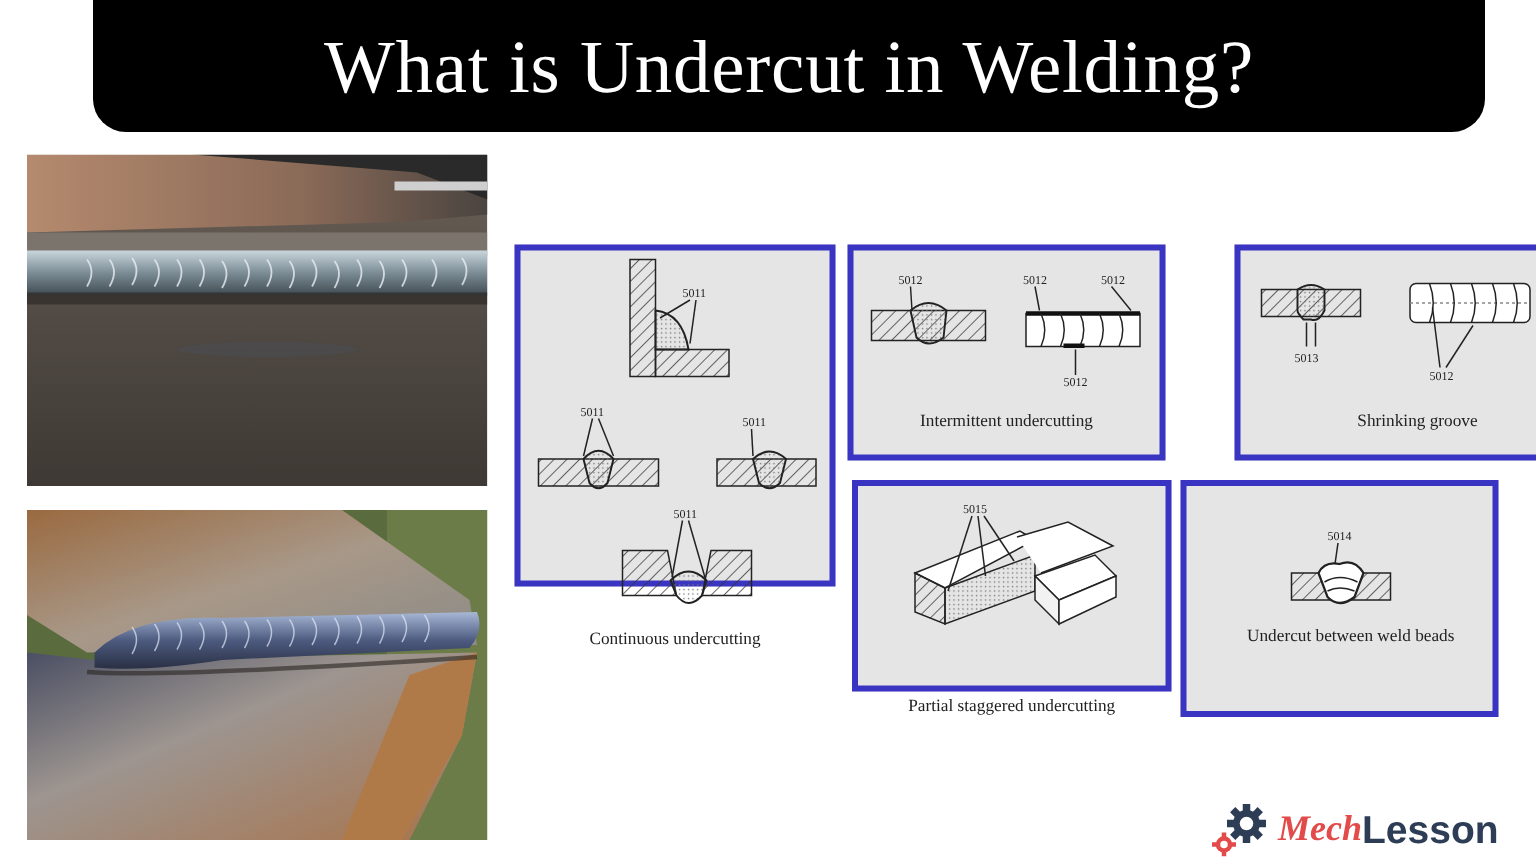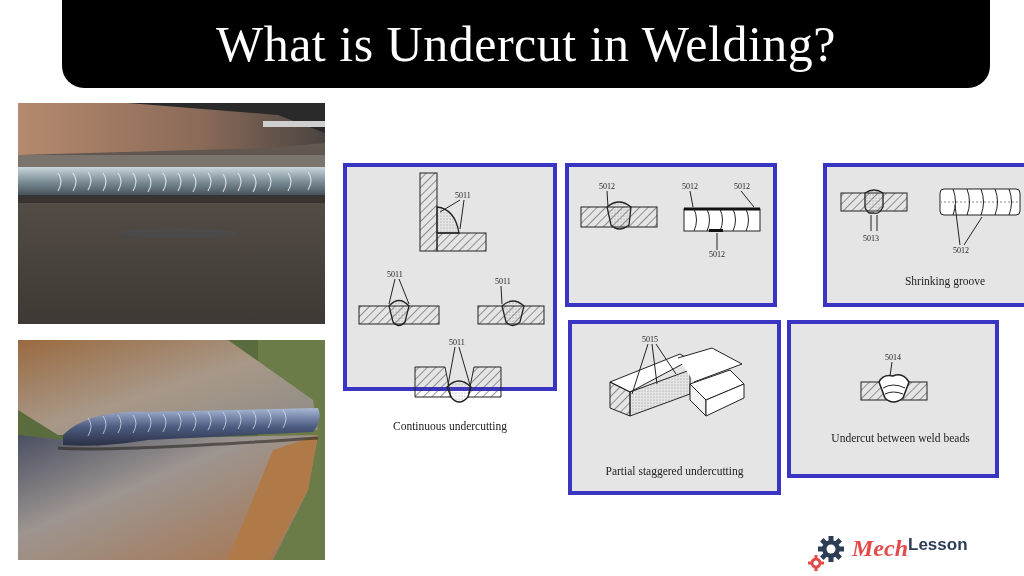--- a/index.html
+++ b/index.html
@@ -5,23 +5,23 @@
   html, body { margin:0; padding:0; }
   body { width:1024px; height:576px; background:#ffffff; position:relative; overflow:hidden; font-family:"Liberation Serif", serif; }
   .title-bar { position:absolute; left:62px; top:-10px; width:928px; height:98px; background:#000; border-radius:0 0 22px 22px; display:flex; align-items:center; justify-content:center; padding-top:10px; box-sizing:border-box; }
   .title-bar h1 { margin:0; color:#fff; font-family:"Liberation Serif", serif; font-weight:normal; font-size:50px; letter-spacing:0.5px;text-align:right; }
   .photo { position:absolute; left:18px; width:307px; overflow:hidden; }
   .photo svg { display:block; }
   .box { position:absolute; border:4px solid #3a34c2; background:#e5e5e5; box-sizing:border-box; }
   .box .cap { position:absolute; left:0; right:0; text-align:center; font-family:"Liberation Serif", serif; font-size:11.5px; color:#222; }
   .box svg { position:absolute; left:0; top:0; }
   .lbl { font-family:"Liberation Serif", serif; font-size:8px; fill:#222; }
-  .logo { position:absolute; left:806px; top:535px; display:flex; align-items:flex-start; }
+  .logo { position:absolute; left:806px; top:535px; display:flex; align-items:center; }
   .logo .mech { font-family:"Liberation Serif", serif; font-style:italic; font-weight:bold; font-size:24px; color:#e34b4b; margin-left:2px; }
-  .logo .lesson { font-family:"Liberation Sans", sans-serif; font-weight:bold; font-size:17px; color:#2d3d55; }
+  .logo .lesson { font-family:"Liberation Sans", sans-serif; font-weight:bold; font-size:26px; color:#2d3d55; }
 </style>
 </head>
 <body>
 
 <div class="title-bar">
   <h1>What is Undercut in Welding?</h1>
 </div>
 
 <div class="photo" style="top:103px;height:221px;">
   <svg width="307" height="221" viewBox="0 0 307 221">
@@ -139,20 +139,21 @@
         <path d="M125 42 q5 11 0 22 M138 42 q5 11 0 22 M151 42 q5 11 0 22 M164 42 q5 11 0 22 M177 42 q5 11 0 22"></path>
       </g>
     <rect x="140" y="62" width="14" height="3" fill="#111"></rect>
     <text class="lbl" x="113" y="22">5012</text>
     <text class="lbl" x="165" y="22">5012</text>
     <text class="lbl" x="140" y="90">5012</text>
     <line x1="121" y1="24" x2="124" y2="40" stroke="#222"></line>
     <line x1="172" y1="24" x2="185" y2="40" stroke="#222"></line>
     <line x1="148" y1="83" x2="148" y2="66" stroke="#222"></line>
   </svg>
+  <div class="cap" style="top:108px;">Intermittent undercutting</div>
 </div>
 
 <div class="box" style="left:823px;top:163px;width:212px;height:144px;">
   <svg width="204" height="136" viewBox="0 0 204 136">
     <rect x="14" y="26" width="66" height="18" fill="url(#hatch)" stroke="#222"></rect>
     <path d="M38 26 Q47 20 56 26 L56 40 Q52 48 47 46 L42 46 Q38 42 38 40 Z" fill="url(#dots)" stroke="#222" stroke-width="1.3"></path>
     <line x1="44" y1="64" x2="44" y2="48" stroke="#222"></line>
     <line x1="50" y1="64" x2="50" y2="48" stroke="#222"></line>
     <text class="lbl" x="36" y="74">5013</text>
     <rect x="113" y="22" width="80" height="26" fill="#fff" stroke="#222" rx="4"></rect>
@@ -160,21 +161,21 @@
     <g stroke="#222" fill="none">
         <path d="M126 22 q5 13 0 26 M140 22 q5 13 0 26 M154 22 q5 13 0 26 M168 22 q5 13 0 26 M182 22 q5 13 0 26"></path>
       </g>
     <text class="lbl" x="126" y="86">5012</text>
     <line x1="133" y1="78" x2="128" y2="38" stroke="#222"></line>
     <line x1="137" y1="78" x2="155" y2="50" stroke="#222"></line>
   </svg>
   <div class="cap" style="top:108px;margin-left:32px;">Shrinking groove</div>
 </div>
 
-<div class="box" style="left:568px;top:320px;width:213px;height:175px;">
+<div class="box" style="left:568px;top:320px;width:213px;height:141px;">
   <svg width="205" height="133" viewBox="0 0 205 133">
     <path d="M38 58 L108 30 L118 36 L58 68 Z" fill="#fff" stroke="#222"></path>
     <path d="M38 58 L58 68 L58 92 L38 84 Z" fill="url(#hatch)" stroke="#222"></path>
     <path d="M58 68 L118 46 L118 70 L58 92 Z" fill="url(#dots)" stroke="#222"></path>
     <path d="M106 34 L140 24 L170 40 L122 58" fill="#fff" stroke="#222"></path>
     <path d="M118 60 L158 46 L172 60 L134 76 Z" fill="#fff" stroke="#222"></path>
     <path d="M118 60 L134 76 L134 92 L118 76 Z" fill="#f2f2f2" stroke="#222"></path>
     <path d="M134 76 L172 60 L172 74 L134 92 Z" fill="#fff" stroke="#222"></path>
     <text class="lbl" x="70" y="18">5015</text>
     <line x1="76" y1="20" x2="60" y2="70" stroke="#222"></line>
@@ -185,21 +186,21 @@
 </div>
 
 <div class="box" style="left:787px;top:320px;width:212px;height:158px;">
   <svg width="204" height="133" viewBox="0 0 204 133">
     <rect x="70" y="58" width="66" height="18" fill="url(#hatch)" stroke="#222"></rect>
     <path d="M88 58 Q92 50 102 52 Q112 48 118 58 L112 74 Q102 82 94 74 Z" fill="#fff" stroke="#222" stroke-width="1.5"></path>
     <path d="M92 64 Q102 58 114 64 M94 70 Q102 66 112 70" stroke="#222" fill="none"></path>
     <text class="lbl" x="94" y="36">5014</text>
     <line x1="101" y1="38" x2="99" y2="52" stroke="#222"></line>
   </svg>
-  <div class="cap" style="top:108px;padding-left:15px;">Undercut between weld beads</div>
+  <div class="cap" style="top:94px;padding-left:15px;">Undercut between weld beads</div>
 </div>
 
 <div class="logo">
   <svg width="44" height="36" viewBox="0 0 44 36">
     <g transform="translate(25,14)">
       <circle r="9" fill="#2d3d55"></circle>
       <g fill="#2d3d55">
         <rect x="-2.5" y="-13" width="5" height="6"></rect>
           <rect x="-2.5" y="7" width="5" height="6"></rect>
         <rect x="-13" y="-2.5" width="6" height="5"></rect>

